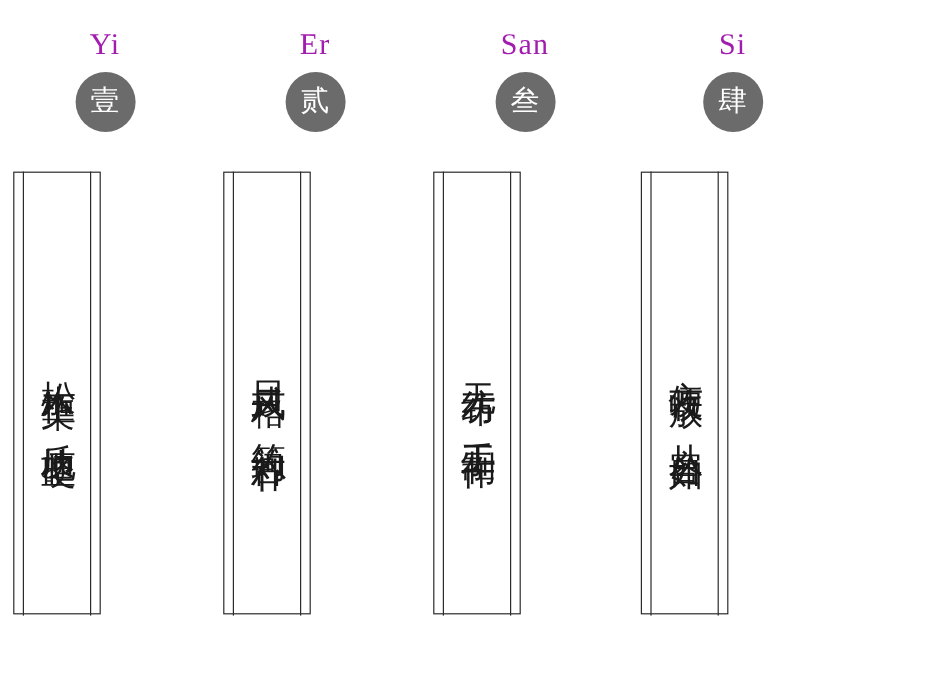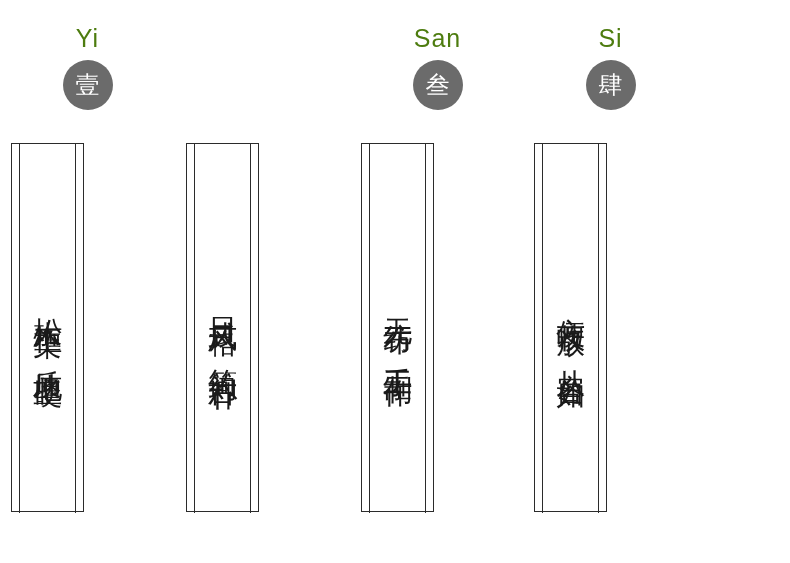--- a/index.html
+++ b/index.html
@@ -37,25 +37,25 @@
     width: 175px;
     height: 135px;
     text-align: center;
   }
 
   .roman-label {
     position: absolute;
     top: 24px;
     left: 0;
     width: 175px;
-    font-family: Liberation Sans, sans-serif;
+    font-family: Liberation Serif, serif;
     font-size: 25px;
     line-height: 28px;
     letter-spacing: 1px;
-    color: #4d7c0f;
+    color: #a21caf;
     white-space: nowrap;
   }
 
   .index-badge {
     position: absolute;
     top: 60px;
     left: 50%;
     margin-left: -25px;
     width: 50px;
     height: 50px;
@@ -127,20 +127,24 @@
       <div class="index-badge">壹</div>
     </div>
     <div class="panel">
       <div class="panel-inner">
         <div class="vertical-text">松木框架 质地坚硬</div>
       </div>
     </div>
   </div>
 
   <div class="feature-column" style="left:175px;">
+    <div class="column-header">
+      <div class="roman-label">Er</div>
+      <div class="index-badge">贰</div>
+    </div>
     <div class="panel">
       <div class="panel-inner">
         <div class="vertical-text">日式风格 简约古朴</div>
       </div>
     </div>
   </div>
 
   <div class="feature-column" style="left:350px;">
     <div class="column-header">
       <div class="roman-label">San</div>

